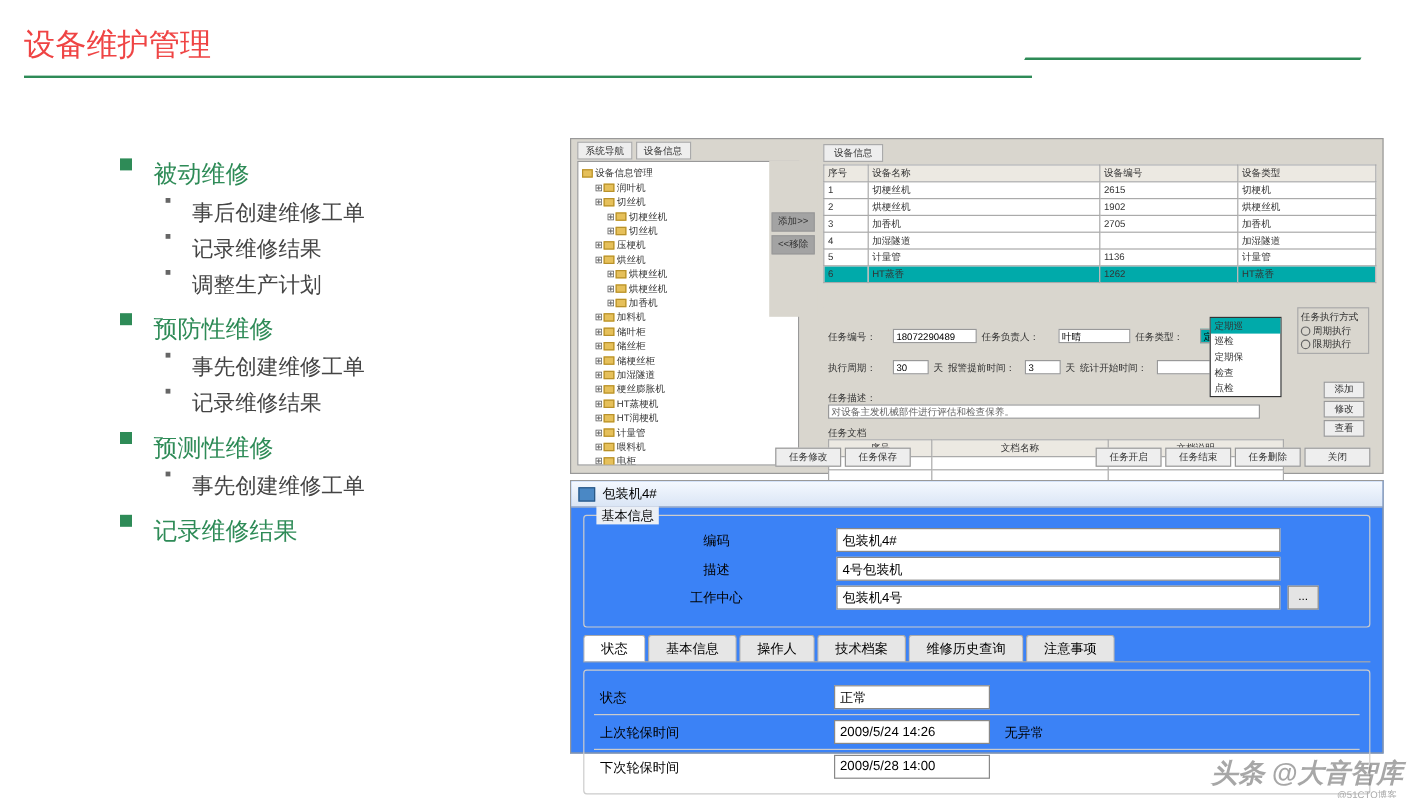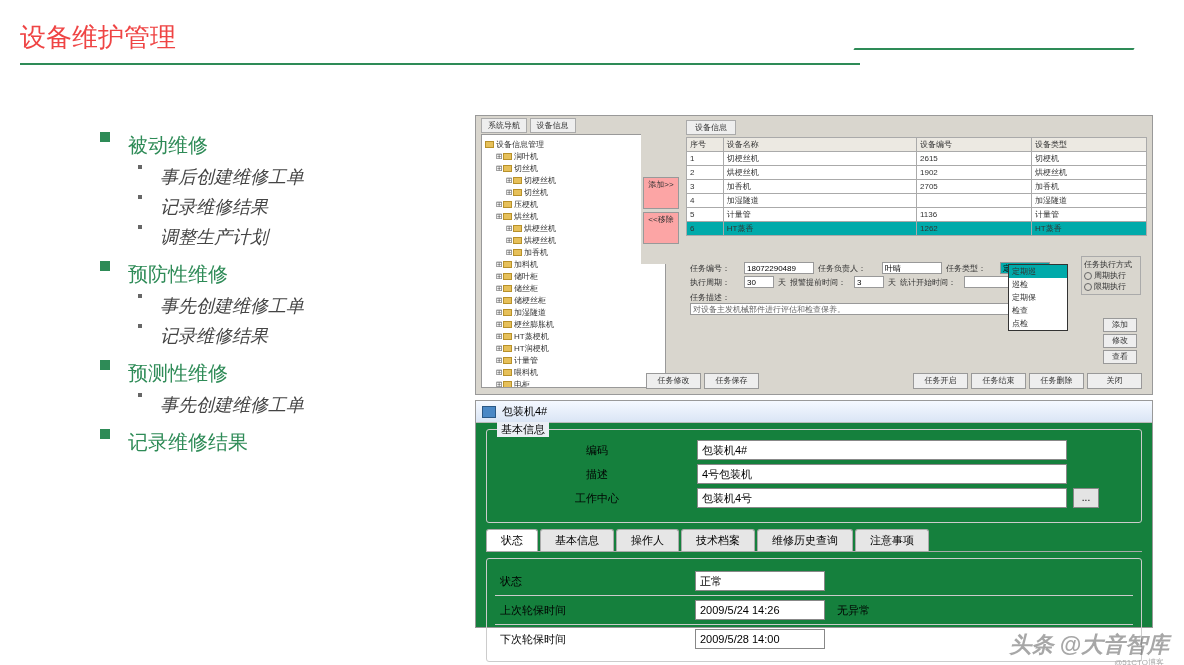--- a/index.html
+++ b/index.html
@@ -7,48 +7,48 @@
 
 .header-wrap { padding: 20px 0 10px 20px; }
 .green-title { color: #ef4444; font-size: 26px; font-weight: normal; }
 .header-line { height: 2px; background: #2e8b57; margin-top: 8px; width: 840px; }
 .header-accent { position: absolute; right: 50px; top: 48px; width: 280px; height: 2px; background: #2e8b57; transform: skewX(-30deg); }
 
 .left-column { position: absolute; left: 100px; top: 120px; width: 360px; }
 .bullet-list { list-style: none; }
 .bullet-l1, .bullet-l2 { display: flex; align-items: flex-start; }
 .bullet-l1 { margin: 12px 0 4px 0; }
-.bullet-l2 { margin: 6px 0 6px 38px; font-style: italic; }
+.bullet-l2 { margin: 6px 0 6px 38px; }
 .sq { width: 10px; height: 10px; background: #2e8b57; margin-right: 18px; }
 .dot { width: 4px; height: 4px; background: #666; margin-right: 18px; }
 .l1-text { color: #2e8b57; font-size: 20px; }
 .l2-text { color: #444; font-size: 18px; }
 
 
 .app-top { position: absolute; left: 475px; top: 115px; width: 678px; height: 280px; background: #d9d6ce; border: 1px solid #999; font-size: 9px; color: #333; }
 .app-top .tabs-mini { position: absolute; left: 5px; top: 2px; width: 160px; height: 16px; }
 .tab-mini { display: inline-block; border: 1px solid #aaa; background: #eee; padding: 1px 6px; font-size: 8px; }
 
 .tree-panel { position: absolute; left: 5px; top: 18px; width: 185px; height: 254px; background: #fff; border: 1px solid #999; overflow: hidden; padding: 3px; }
 .tree-item { white-space: nowrap; margin: 1px 0; font-size: 8px; }
 .folder-ico { display: inline-block; width: 9px; height: 7px; background: #e6c05a; border: 1px solid #b8912a; margin-right: 2px; vertical-align: middle; }
 .plus { display:inline-block; width:8px; text-align:center; color:#555;}
 
 .mid-panel { position: absolute; left: 165px; top: 18px; width: 40px; height: 130px; background: #d9d6ce; padding-top: 40px; }
-.mid-btn { display: block; width: 36px; height: 32px; border: 1px solid #999; background: #fca5a5; font-size: 8px; margin: 3px auto; text-align: center; line-height: 14px; }
+.mid-btn { display: block; width: 36px; height: 16px; border: 1px solid #999; background: #a3a3a3; font-size: 8px; margin: 3px auto; text-align: center; line-height: 14px; }
 
 .grid-area { position: absolute; left: 210px; top: 4px; right: 5px; height: 130px; }
 .grid-tab { display: inline-block; border: 1px solid #aaa; background: #eee; padding: 1px 8px; font-size: 8px; }
 .equipment-table { width: 100%; border-collapse: collapse; background: #fff; margin-top: 2px; table-layout: fixed; }
 .equipment-table th, .equipment-table td { border: 1px solid #aaa; padding: 1px 3px; font-size: 8px; height: 11px; overflow:hidden; }
 .equipment-table th { background: #ece9e2; font-weight: normal; text-align: left; }
 .row-hl td { background: #0aa; }
 
 .form-area { position: absolute; left: 210px; top: 140px; right: 5px; bottom: 5px; background: #d9d6ce; padding: 4px; }
-.form-row { display: flex; align-items: center; margin: 2px 0; font-size: 8px; gap: 4px; }
+.form-row { display: flex; align-items: center; margin: 14px 0; font-size: 8px; gap: 4px; }
 .fld-lbl { width: 50px; text-align: left; }
 .fld-in { border: 1px solid #999; background: #fff; height: 12px; padding: 0 2px; font-size: 8px; }
 .task-exec { position: absolute; right: 6px; top: 0px; width: 60px; font-size: 8px; border:1px solid #aaa; padding:2px; }
 .radio-mini { display: flex; align-items: center; gap: 2px; }
 .radio-circ { width: 8px; height: 8px; border: 1px solid #666; border-radius: 50%; }
 
 .desc-box { margin-top: 4px; }
 .desc-lbl { font-size: 8px; }
 .desc-field { width: 360px; height: 12px; border: 1px solid #999; background: #ffffff; font-size: 8px; padding: 0 2px; color:#666; }
 
@@ -61,21 +61,21 @@
 
 .bottom-bar { position: absolute; left: 165px; right: 5px; bottom: 5px; height: 20px; display: flex; align-items: flex-end; gap: 3px; padding: 0 5px; }
 .bb-btn { width: 55px; height: 16px; border: 1px solid #999; background: #eee; font-size: 8px; text-align: center; line-height: 14px; }
 .bb-spacer { flex: 1; }
 
 .dropdown-pop { position: absolute; right: 84px; top: 148px; width: 60px; background: #fff; border: 1px solid #333; z-index: 5; }
 .dropdown-pop .dd-item { font-size: 8px; padding: 1px 3px; }
 .dropdown-pop .dd-sel { background: #0aa; }
 
 
-.app-bot { position: absolute; left: 475px; top: 400px; width: 678px; height: 228px; background: #15803d; border: 1px solid #999; font-size: 11px; }
+.app-bot { position: absolute; left: 475px; top: 400px; width: 678px; height: 228px; background: #3b82f6; border: 1px solid #999; font-size: 11px; }
 .winbar { height: 22px; background: linear-gradient(#f5f9ff, #dae5f5); border-bottom: 1px solid #bbb; display: flex; align-items: center; padding: 0 6px; gap: 6px; }
 .win-ico { width: 14px; height: 12px; background: #4a88c5; border: 1px solid #2a5885; }
 
 .basic-info { margin: 6px 10px; border: 1px solid #ccc; border-radius: 3px; padding: 6px 10px 10px; position: relative; }
 .basic-legend { position: absolute; top: -8px; left: 10px; background: #ebeff5; padding: 0 4px; font-size: 11px; }
 .form-line { display: flex; align-items: center; margin: 4px 0; }
 .form-label { width: 200px; text-align: center; }
 .form-input { width: 370px; height: 20px; border: 1px solid #888; background: #fff; padding: 2px 4px; font-size: 11px; }
 .browse-btn { width: 26px; height: 20px; border: 1px solid #888; background: #e4e4e4; margin-left: 6px; text-align: center; line-height: 18px; font-size: 10px; }
 
@@ -269,20 +269,44 @@
         </div>
       <div class="radio-mini">
           <span class="radio-circ"></span>
           <span>限期执行</span>
         </div>
     </div>
     <div class="desc-box">
       <div class="desc-lbl">任务描述：</div>
       <div class="desc-field">对设备主发机械部件进行评估和检查保养。</div>
     </div>
+    <div class="file-section">
+      <div class="desc-lbl">任务文档</div>
+      <table class="file-table">
+        <thead>
+            <tr id="file-head">
+              <th>序号</th>
+              <th>文档名称</th>
+              <th>文档说明</th>
+            </tr>
+          </thead>
+        <tbody>
+            <tr>
+              <td></td>
+              <td></td>
+              <td></td>
+            </tr>
+            <tr>
+              <td></td>
+              <td></td>
+              <td></td>
+            </tr>
+          </tbody>
+      </table>
+    </div>
     <div class="vert-btns" id="vert-btns">
         <span class="vert-btn">添加</span>
         <span class="vert-btn">修改</span>
         <span class="vert-btn">查看</span>
       </div>
   </div>
 
   <div class="dropdown-pop" id="dd-pop">
       <div class="dd-item dd-sel">定期巡</div>
       <div class="dd-item">巡检</div>

